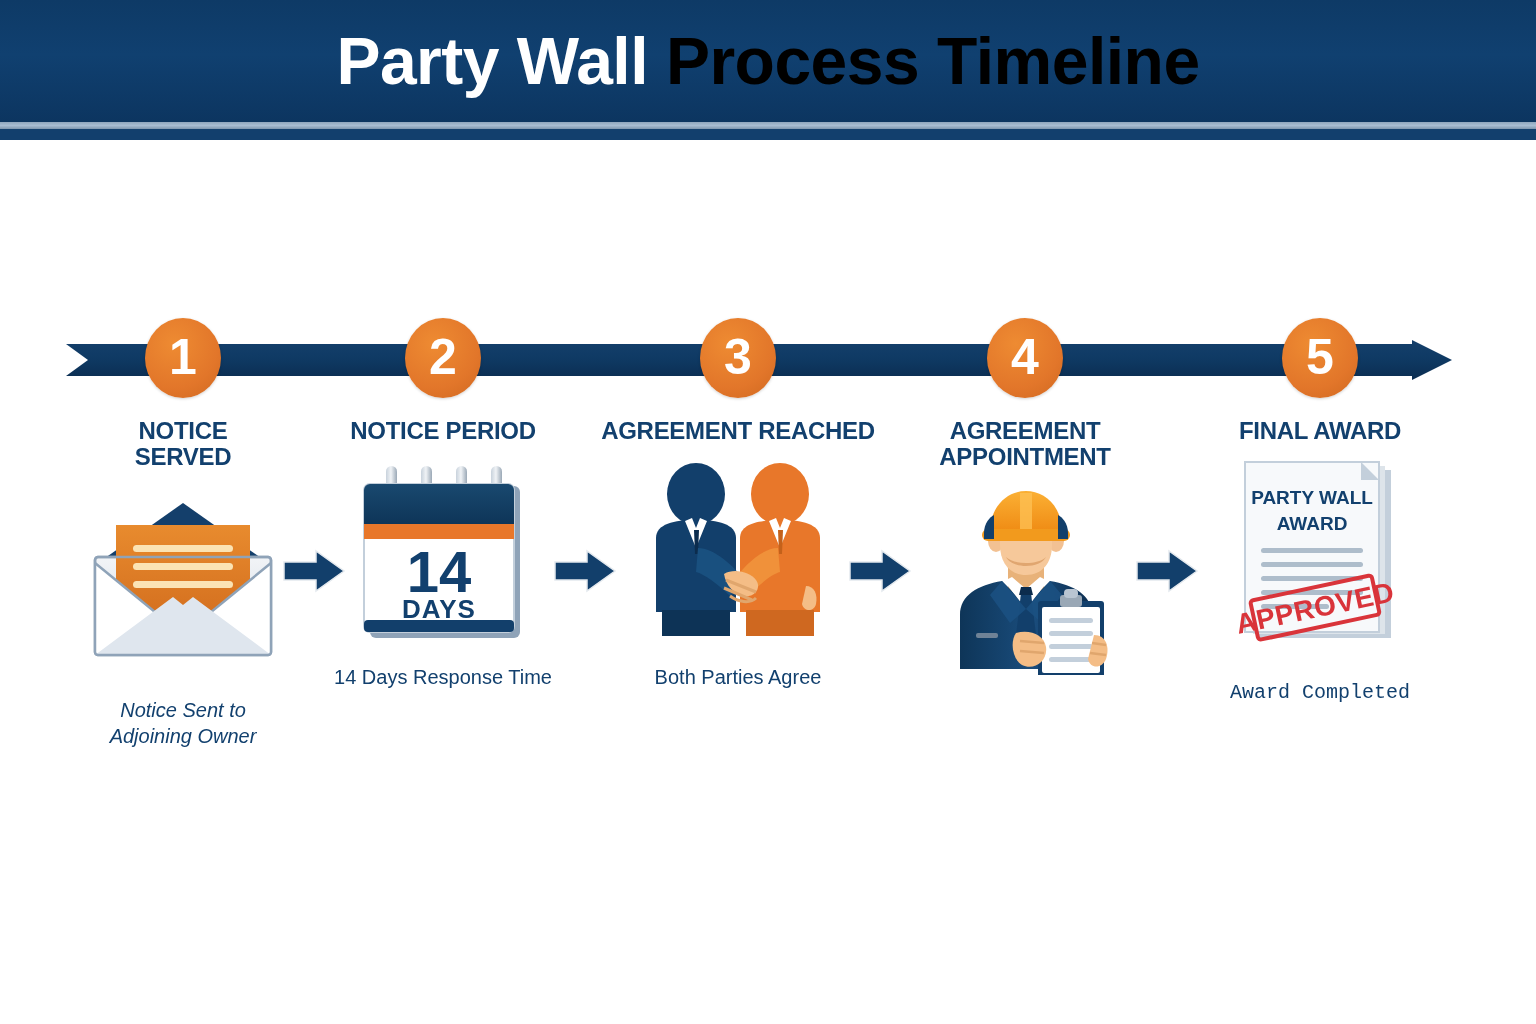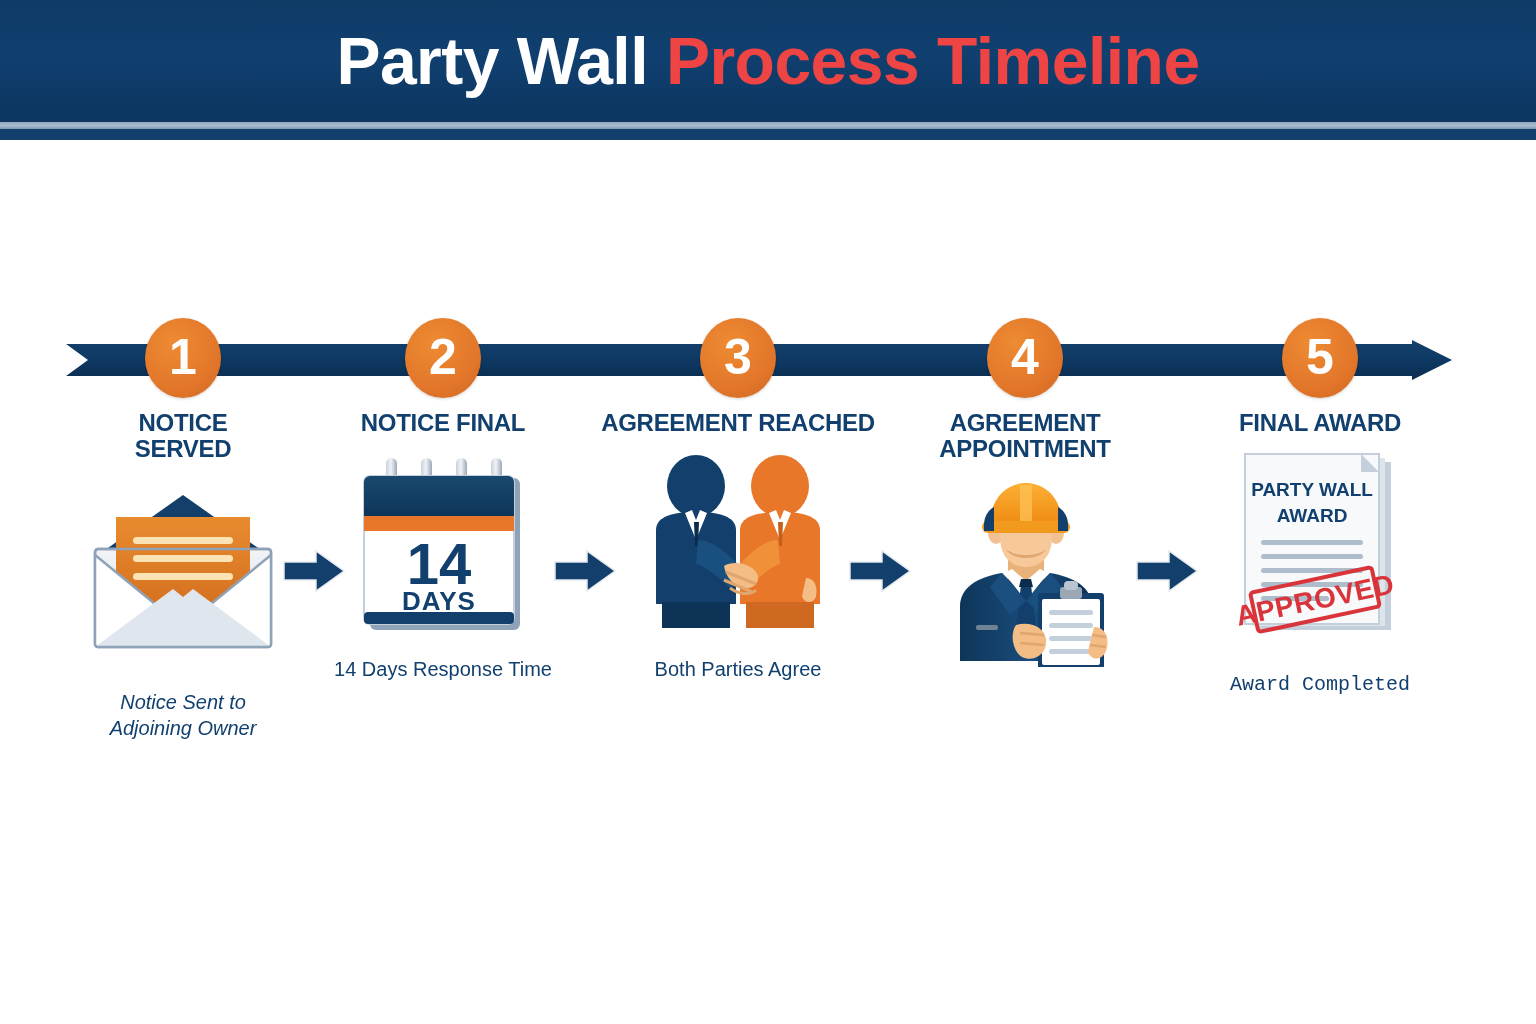--- a/index.html
+++ b/index.html
@@ -42,21 +42,21 @@
     left: 0; top: 28px;
     width: 1536px;
     text-align: center;
     font-size: 66px;
     font-weight: 700;
     letter-spacing: -0.5px;
     line-height: 1;
     white-space: nowrap;
   }
   #page-title .t-white { color: #ffffff; }
-  #page-title .t-orange { color: #ef4444; }
+  #page-title .t-orange { color: #000000; }
 
   
   #timeline-bar {
     position: absolute;
     left: 66px;
     top: 340px;
     width: 1386px;
     height: 40px;
   }
   #timeline-bar svg { display: block; }
@@ -80,21 +80,21 @@
   .step-circle .num {
     position: absolute;
     left: 0; right: 0; top: 50%;
     transform: translateY(-52%);
     color: #ffffff;
     font-size: 50px;
     font-weight: 700;
     line-height: 1;
   }
   .step-title {
-    margin-top: 12px;
+    margin-top: 20px;
     color: #12406e;
     font-size: 24px;
     font-weight: 700;
     line-height: 1.1;
     letter-spacing: -0.3px;
     white-space: pre-line;
   }
   .step-icon {
     margin: 0 auto;
     height: 190px;
@@ -192,21 +192,21 @@
     </svg>
   </div>
   <div class="step-caption" id="caption-1">Notice Sent to
 Adjoining Owner</div>
 </div>
 
 <div class="step-col" id="step-col-2" style="left:303px;">
   <div class="step-circle">
     <div class="num">2</div>
   </div>
-  <div class="step-title">NOTICE FINAL</div>
+  <div class="step-title">NOTICE PERIOD</div>
   <div class="step-icon" id="icon-wrap-2">
 
     <svg width="190" height="186" viewBox="0 0 190 186">
       <defs>
         <linearGradient id="calTop" x1="0" y1="0" x2="0" y2="1">
           <stop offset="0%" stop-color="#19496f"></stop>
           <stop offset="100%" stop-color="#0e3558"></stop>
         </linearGradient>
         <linearGradient id="ringG" x1="0" y1="0" x2="1" y2="0">
           <stop offset="0%" stop-color="#c8d2dc"></stop>

